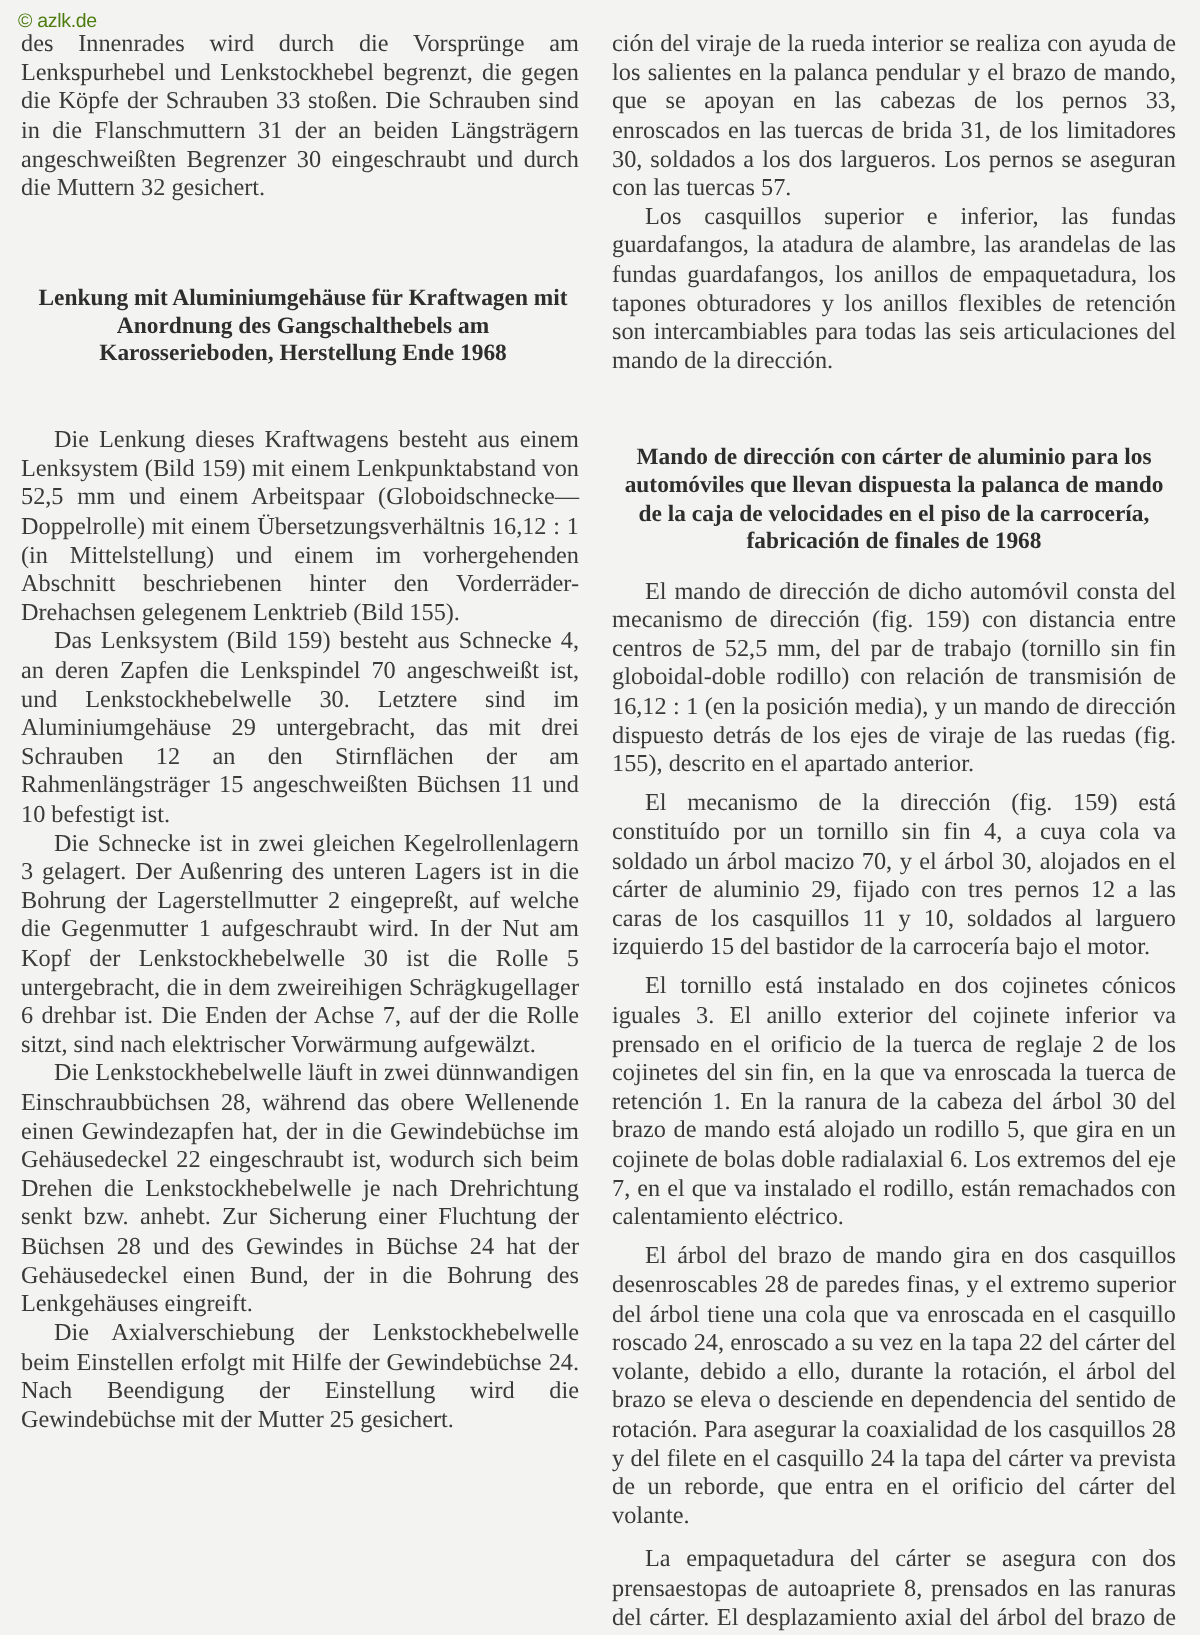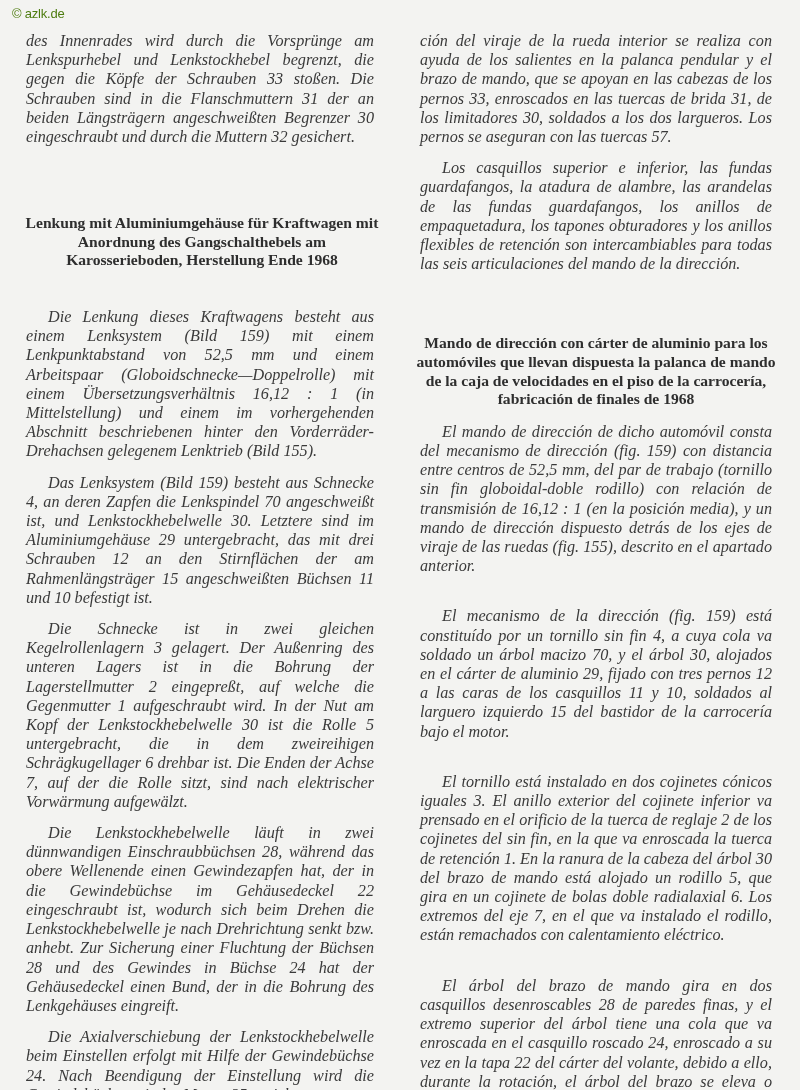--- a/index.html
+++ b/index.html
@@ -17,29 +17,29 @@
   }
   .col {
     position: absolute; top: 20px;
     width: 372px;
     font-size: 16.2px; line-height: 19.2px;
     text-align: justify;
     hyphens: manual;
   }
   .col.left { left: 14px; }
   .col.right { left: 408px; width: 376px; }
-  .p { margin: 12px; text-indent: 0; font-style: italic; }
+  .p { margin: 0; text-indent: 0; }
   .p.indent { text-indent: 22px; }
   .heading {
     font-weight: bold; text-align: center;
     font-size: 15.6px; line-height: 18.6px;
     color: #2e2e2e;
   }
   .left .heading { margin: 48px 0 38px 4px; }
-  .right .heading { margin: 60px 0 14px 0; }
+  .right .heading { margin: 46px 0 14px 0; }
   .gap { height: 7px; }
   .gap2 { height: 10px; }
   .page-number {
     position: absolute; right: 14px; top: 1090px;
     font-size: 13.5px; color: #4c1d95; margin-top: 20px;
   }
 </style>
 </head>
 <body>
 

